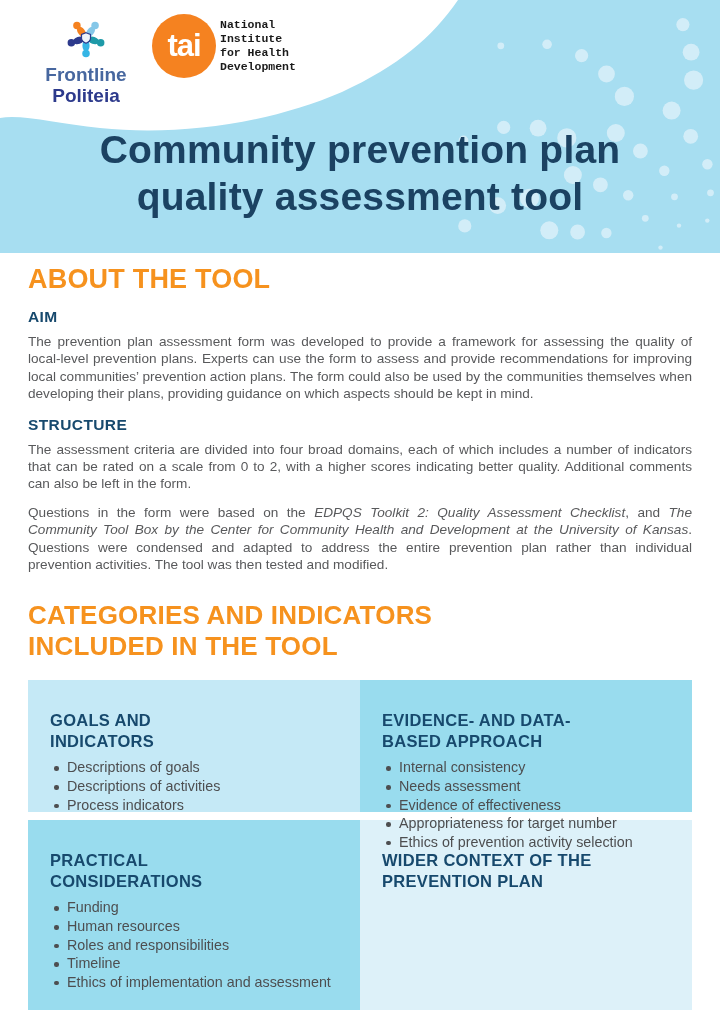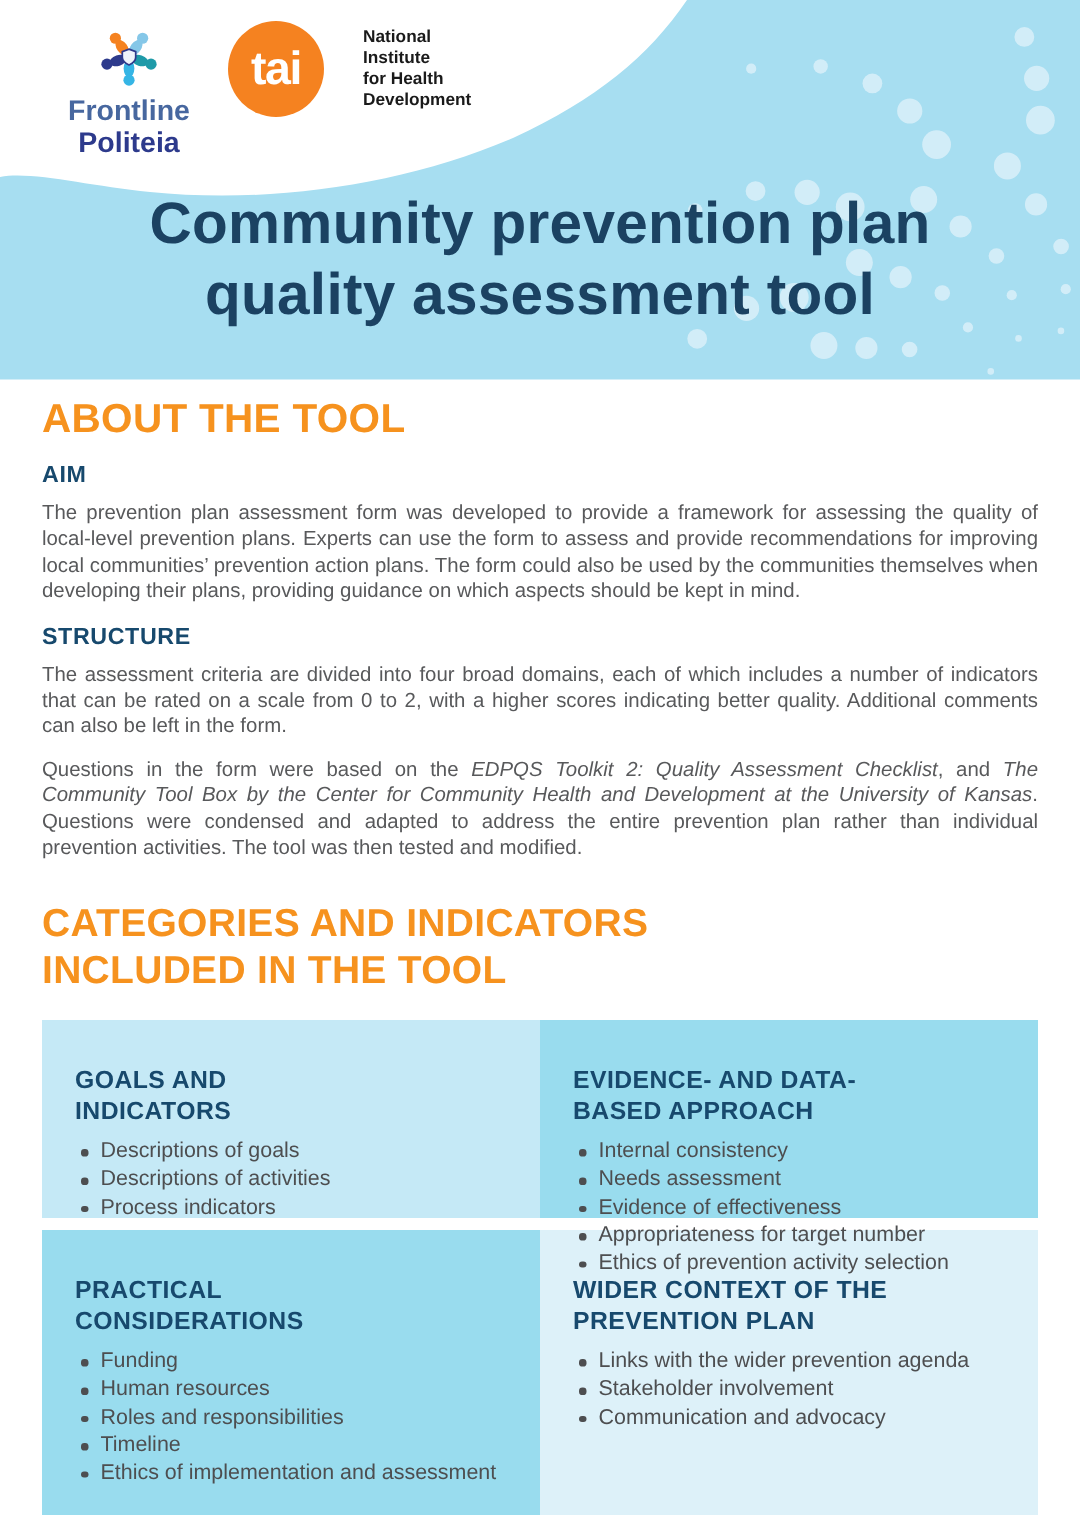--- a/index.html
+++ b/index.html
@@ -23,21 +23,21 @@
   .frontline{width:104px;text-align:center;}
   .frontline .icon{display:block;margin:2px auto 0;}
   .frontline .l1{font-size:19px;font-weight:bold;color:#47679f;line-height:21px;}
   .frontline .l2{font-size:19px;font-weight:bold;color:#2d3a8c;line-height:21px;}
   .tai{display:flex;align-items:center;margin-left:14px;margin-top:4px;}
   .tai-circle{
     width:64px;height:64px;border-radius:50%;background:var(--tai-orange,#f58220);
     display:flex;align-items:center;justify-content:center;
     color:#fff;font-size:31px;font-weight:bold;letter-spacing:-1px;
   }
-  .tai-name{margin-left:26px;color:#1a1a1a;font-size:11.5px;font-weight:bold;line-height:14px;}
+  .tai-name{margin-left:4px;color:#1a1a1a;font-size:11.5px;font-weight:bold;line-height:14px;font-family:Liberation Mono, monospace;}
   
   .content{padding:0 28px;}
   .h-orange{
     color:var(--accent-orange,#f6921e);
     font-size:27px;font-weight:bold;letter-spacing:.2px;
     margin:11px 0 8px;
   }
   .h-orange.cats{font-size:26px;line-height:31px;margin:27px 0 18px;}
   .h-sub{
     color:var(--navy,#17496d);
@@ -207,20 +207,15 @@
           <li>Roles and responsibilities</li>
           <li>Timeline</li>
           <li>Ethics of implementation and assessment</li>
         </ul>
       </div>
       <div class="cat-box lightest">
         <div class="cat-title">
           <div>WIDER CONTEXT OF THE</div>
           <div>PREVENTION PLAN</div>
         </div>
-        <ul class="cat-list">
-          <li>Links with the wider prevention agenda</li>
-          <li>Stakeholder involvement</li>
-          <li>Communication and advocacy</li>
-        </ul>
       </div>
     </div>
 </div>
 
 </body></html>

